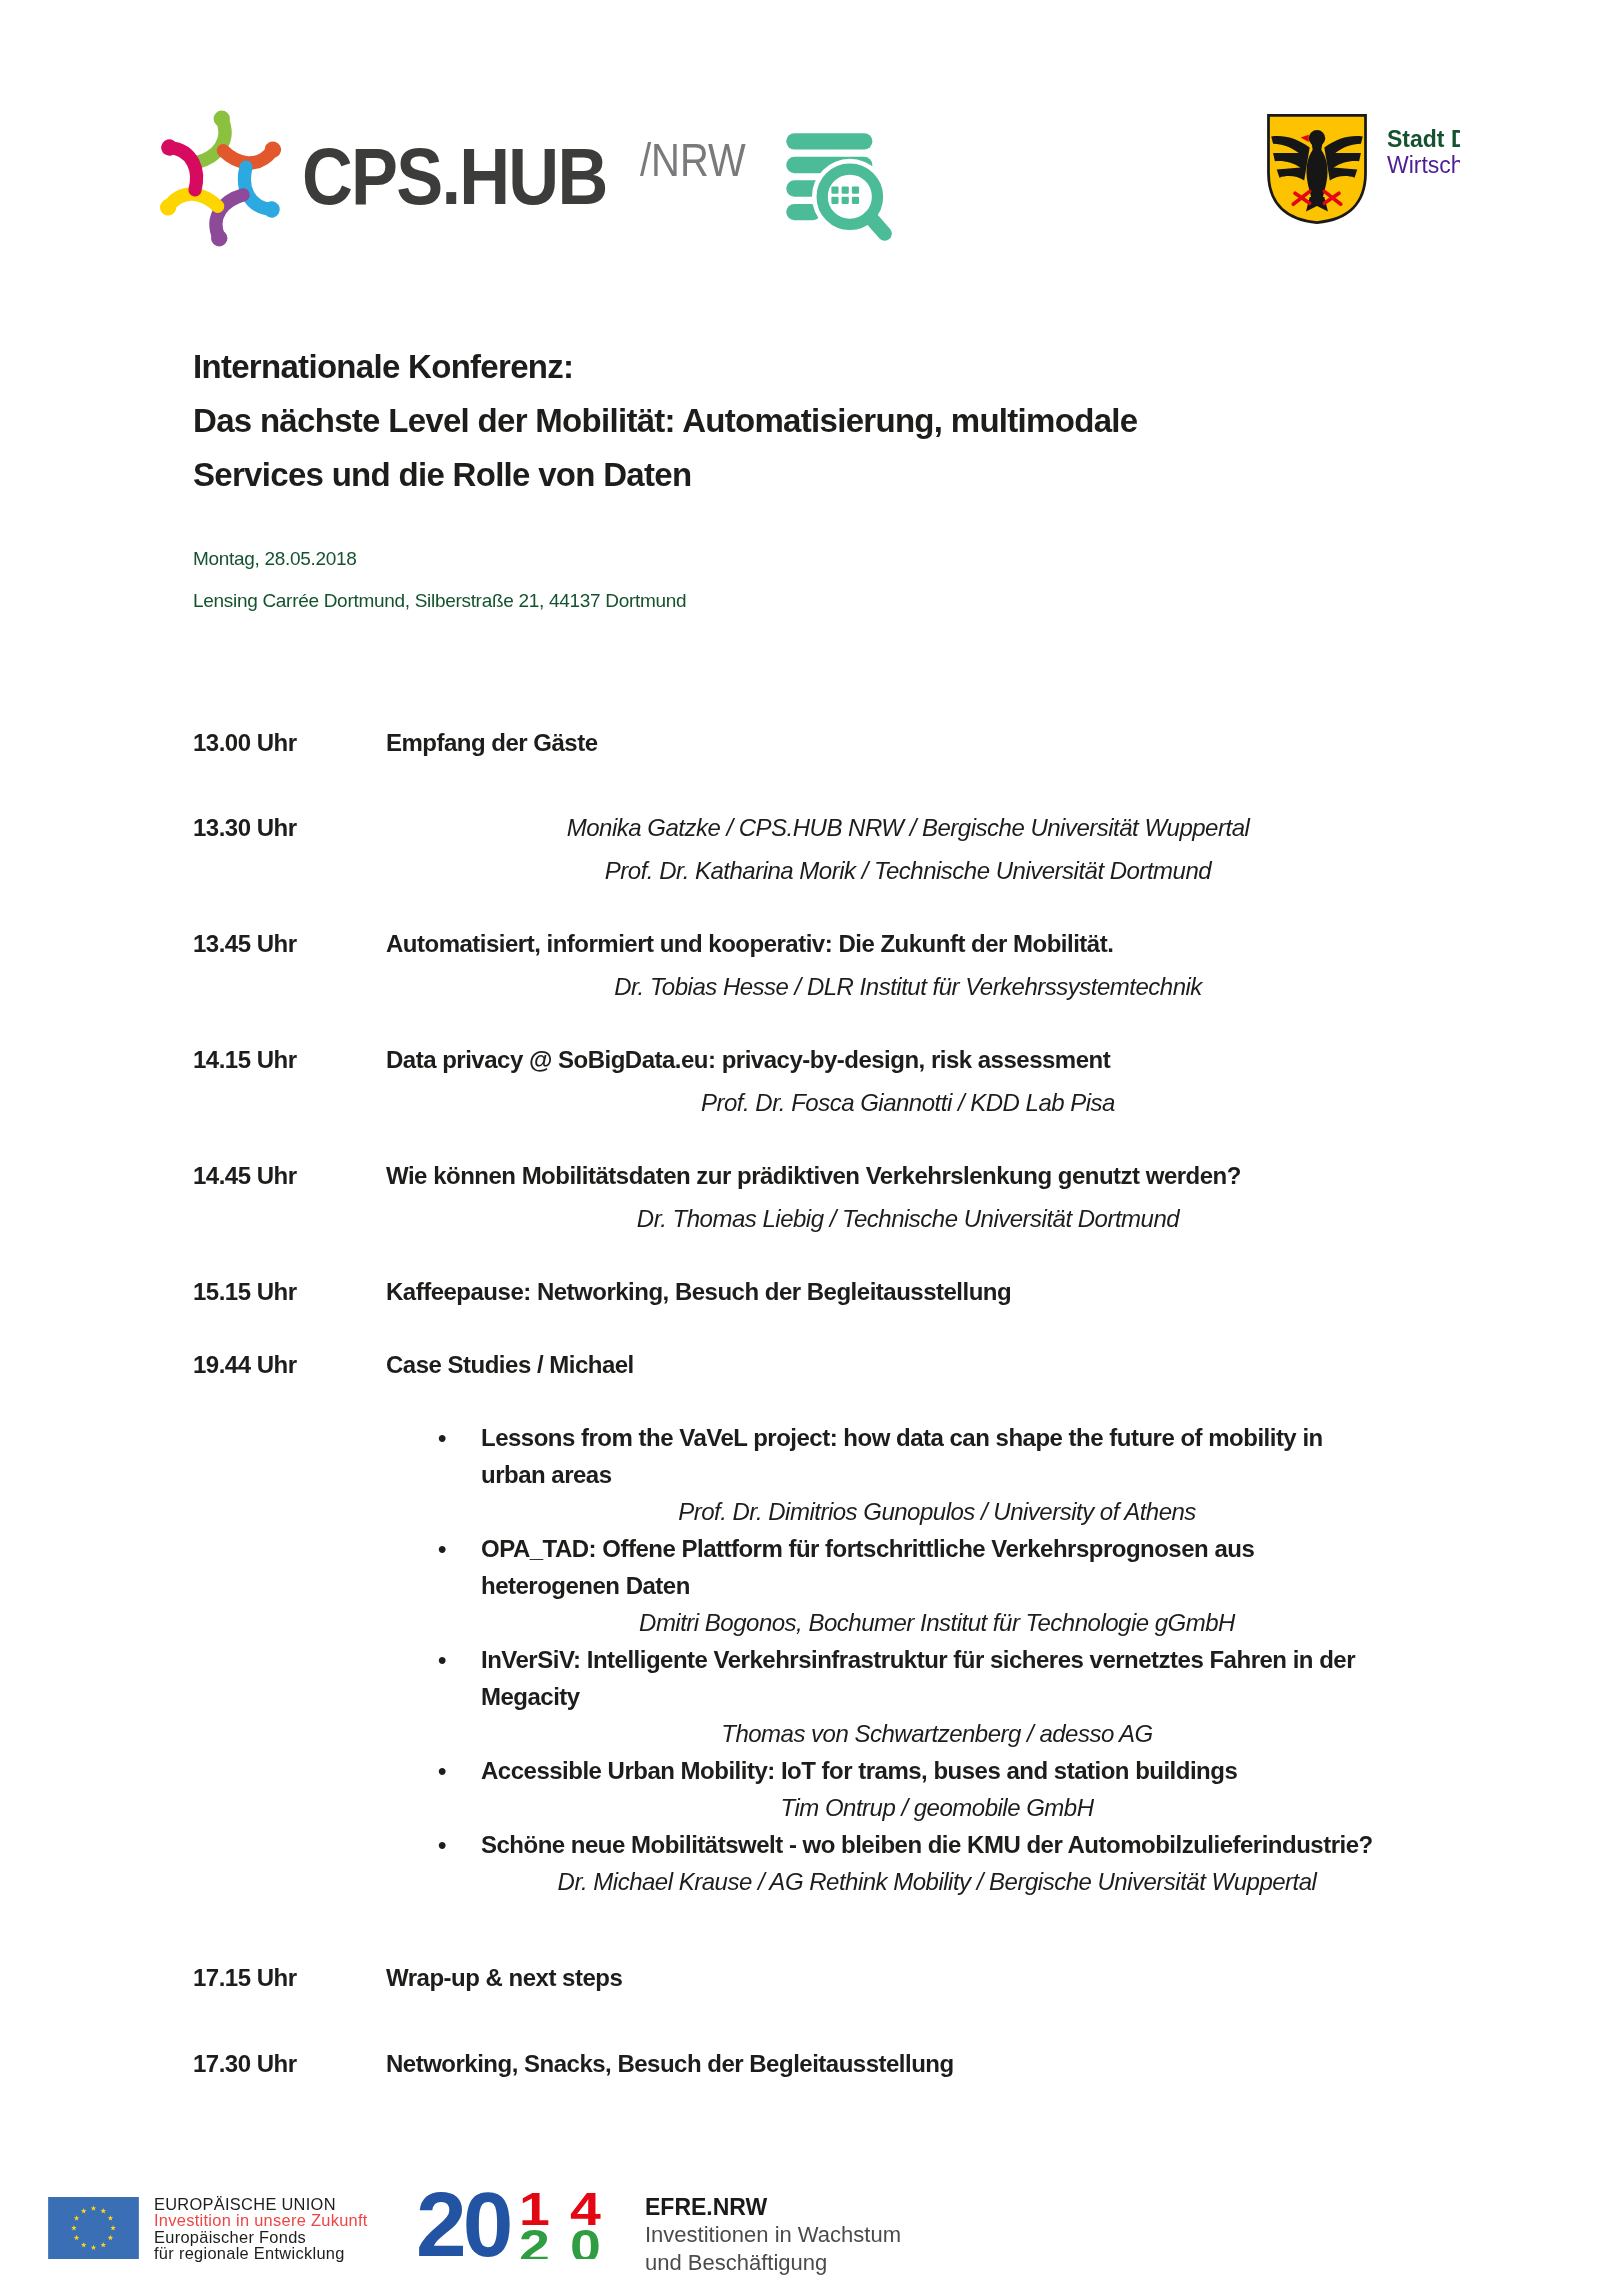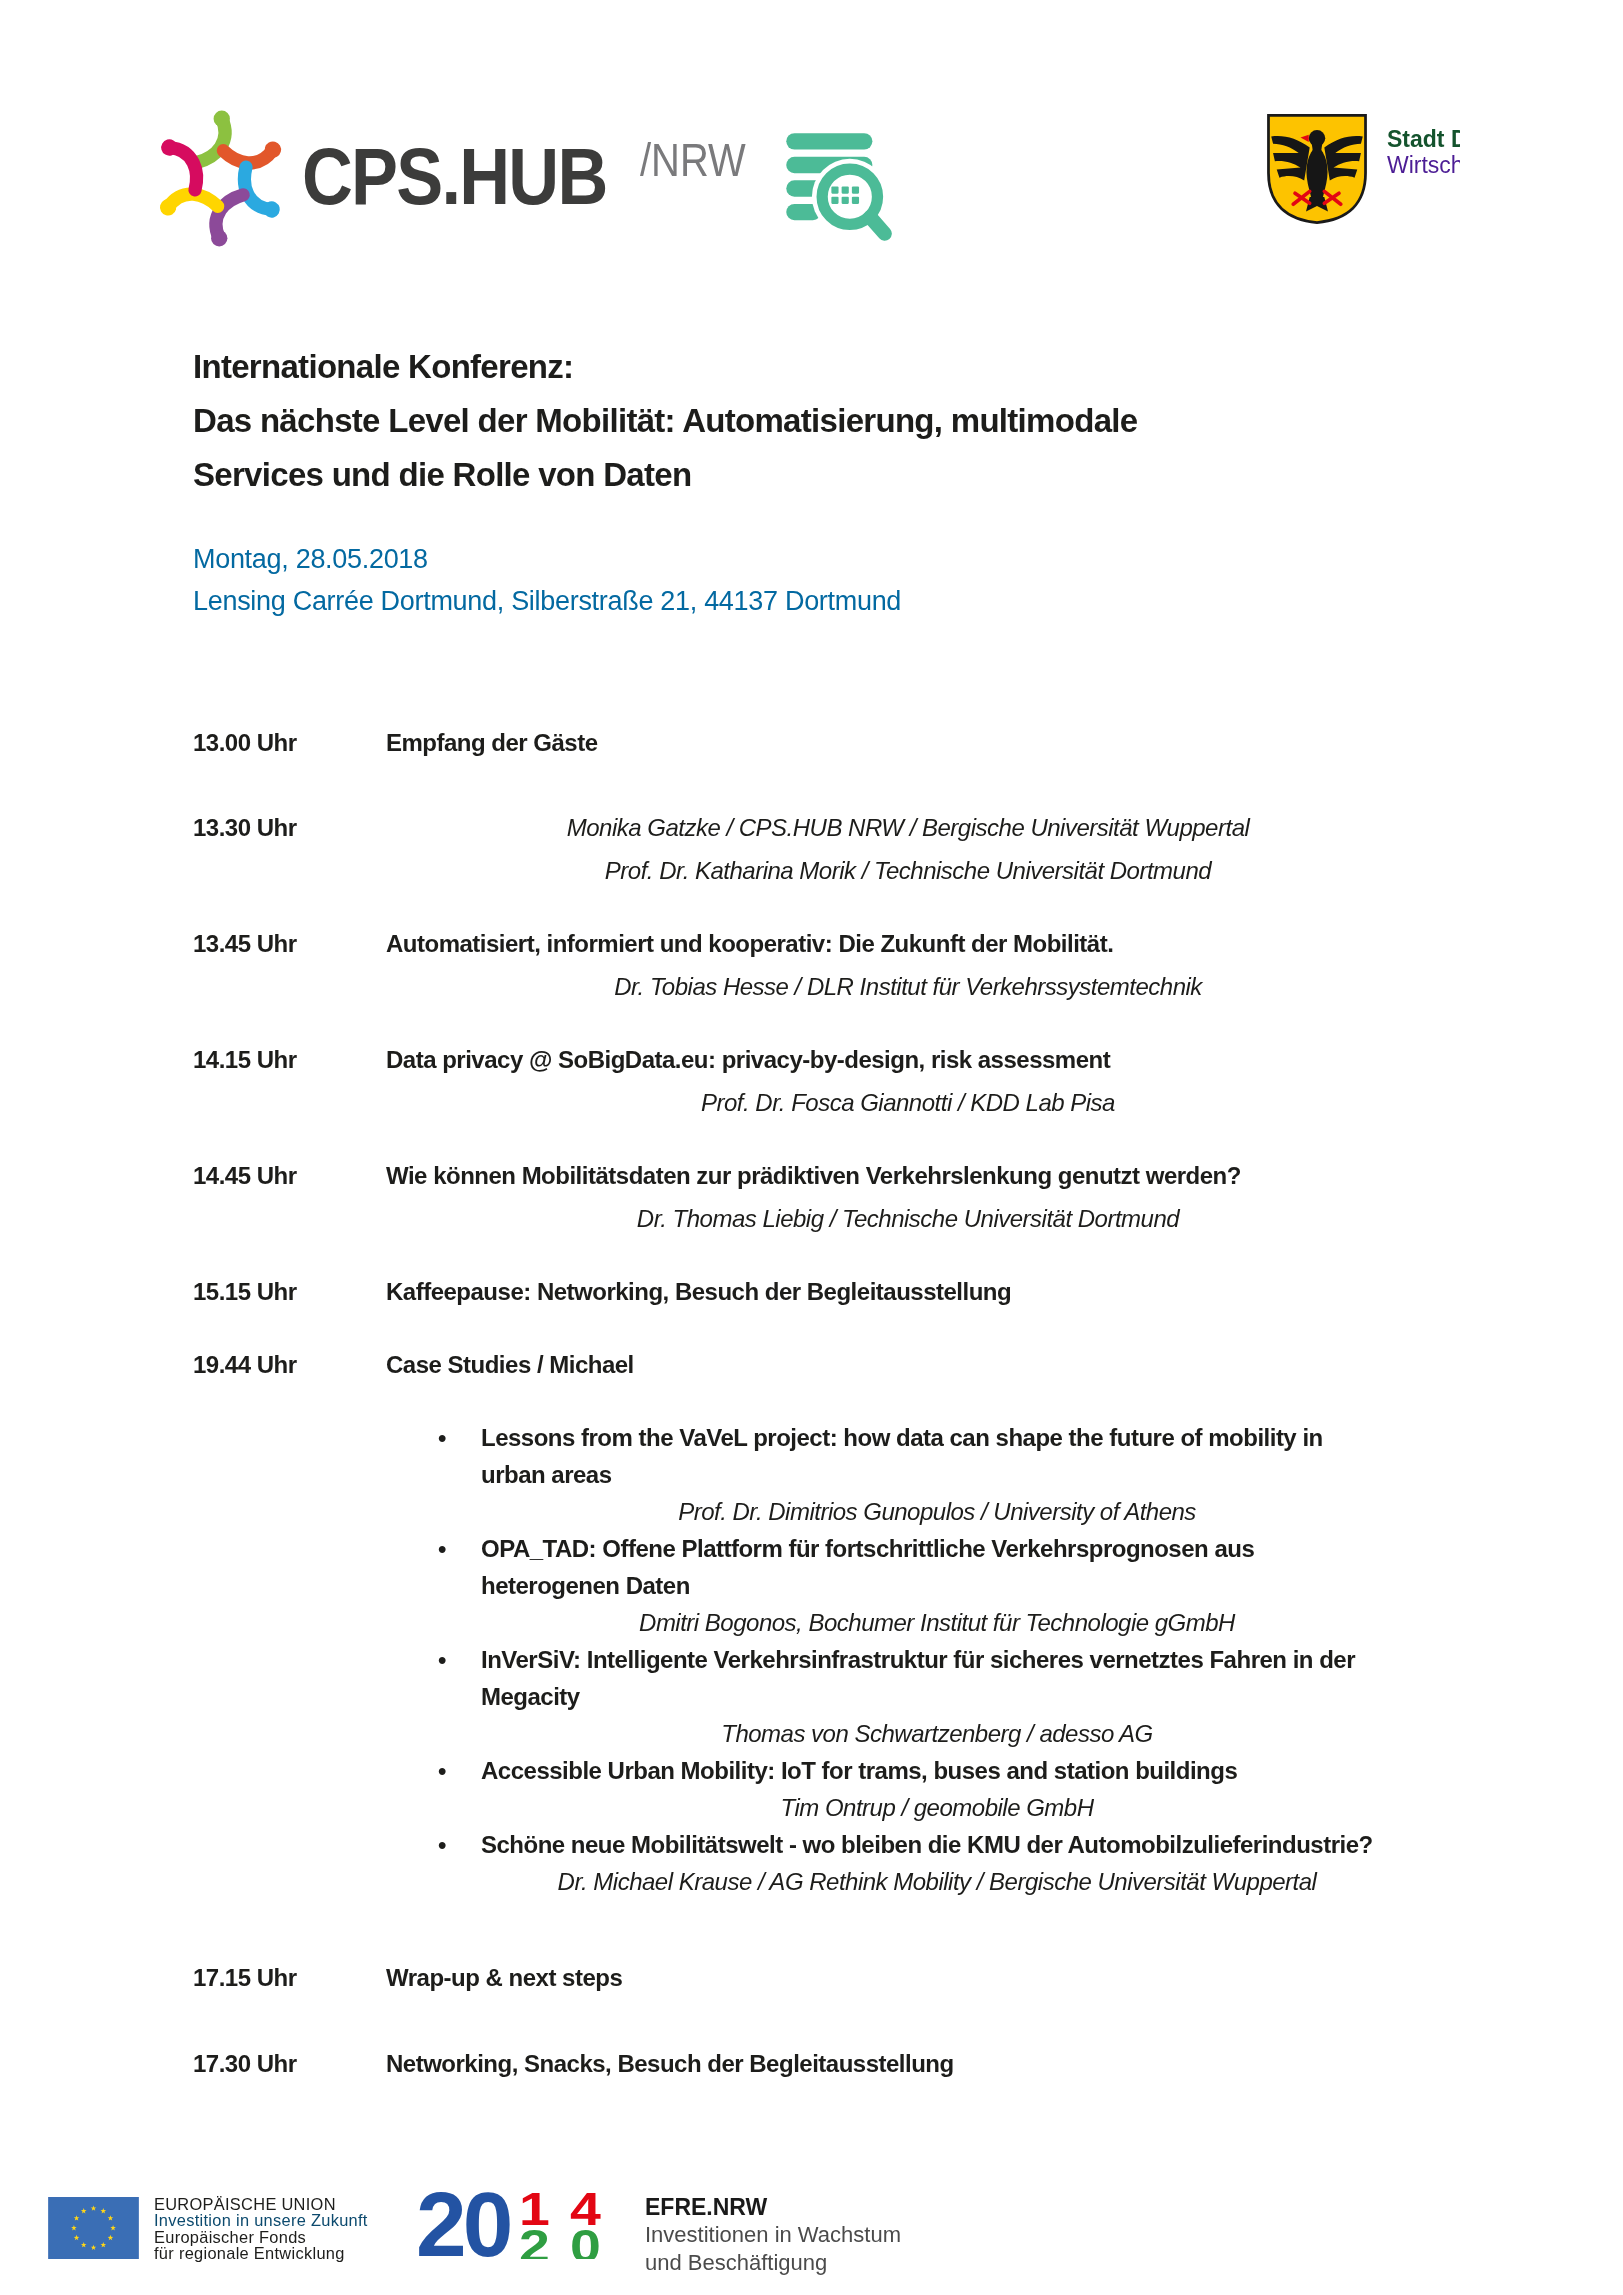--- a/index.html
+++ b/index.html
@@ -20,40 +20,40 @@
     font-size:47px; font-weight:400; line-height:46px; color:#7a7a7c;
     transform:scaleX(.85); transform-origin:left top; white-space:nowrap;
   }
   .partner-text{position:absolute; left:1387px; top:126px; line-height:26px;}
   .partner-name{font-size:23px; font-weight:bold; color:#14532d;}
   .partner-dept{font-size:23px; font-weight:400; color:#4c1d95;}
   
   .title{position:absolute; left:193px; top:340px; width:1276px;
          font-size:33px; font-weight:bold; line-height:54px; letter-spacing:-0.7px;}
   .meta{position:absolute; left:193px; top:538px; width:1047px;
-        font-size:27px; line-height:42px; color:#0369a1; letter-spacing:-0.3px;}
+        font-size:19px; line-height:42px; color:#14532d; letter-spacing:-0.3px;}
   
   .schedule{position:absolute; left:193px; top:721px; width:1237px;
             font-size:24px; line-height:43px; letter-spacing:-0.5px;}
   .row{display:flex; align-items:flex-start;}
   .row .time{flex:0 0 193px; font-weight:bold; white-space:nowrap;}
   .row .content{flex:1; min-width:0;}
   .item-title{font-weight:bold;}
   .speaker{font-style:italic; font-weight:400;text-align:center;}
   .mb-lg{margin-bottom:42px;}
   .mb-md{margin-bottom:30px;}
   .mb-after-bullets{margin-bottom:56px;}
   .mb-end{margin-bottom:43px;}
   .bullets{margin-top:33px; padding-left:52px; line-height:37px; width:955px;}
   .bullet-item{position:relative; padding-left:43px;}
   .bullet-marker{position:absolute; left:0; top:0; font-weight:bold;}
   
   .eu-flag{position:absolute; left:48px; top:2197px;}
   .eu-text{position:absolute; left:154px; top:2196px; font-size:16.4px; line-height:16.4px; color:#1d1d1b; letter-spacing:0.3px;}
-  .eu-line2{color:#0c4a6e;}
+  .eu-line2{color:#ef4444;}
   .efre-years{position:absolute; left:416px; top:2188px; display:flex; align-items:flex-start;}
   .y-big{font-size:91px; font-weight:bold; color:#2353a3; line-height:73px; letter-spacing:-3.9px;}
   .y-stack{margin-left:9.2px; margin-top:3.9px; transform:scaleX(1.18); transform-origin:left top;}
   .y-top{display:block; font-size:47px; font-weight:bold; color:#e30613; line-height:34px; letter-spacing:17px; white-space:nowrap;}
   .y-bottom{display:block; font-size:47px; font-weight:bold; color:#2f9e42; line-height:34px; letter-spacing:17px; height:29.4px; overflow:hidden; margin-top:3.3px; white-space:nowrap;}
   .efre-text{position:absolute; left:645px; top:2193px; line-height:28px;}
   .efre-name{font-size:23px; font-weight:bold; color:#1a1a1a;}
   .efre-sub{font-size:22px; color:#4b4b4b;}
 </style>
 </head>

